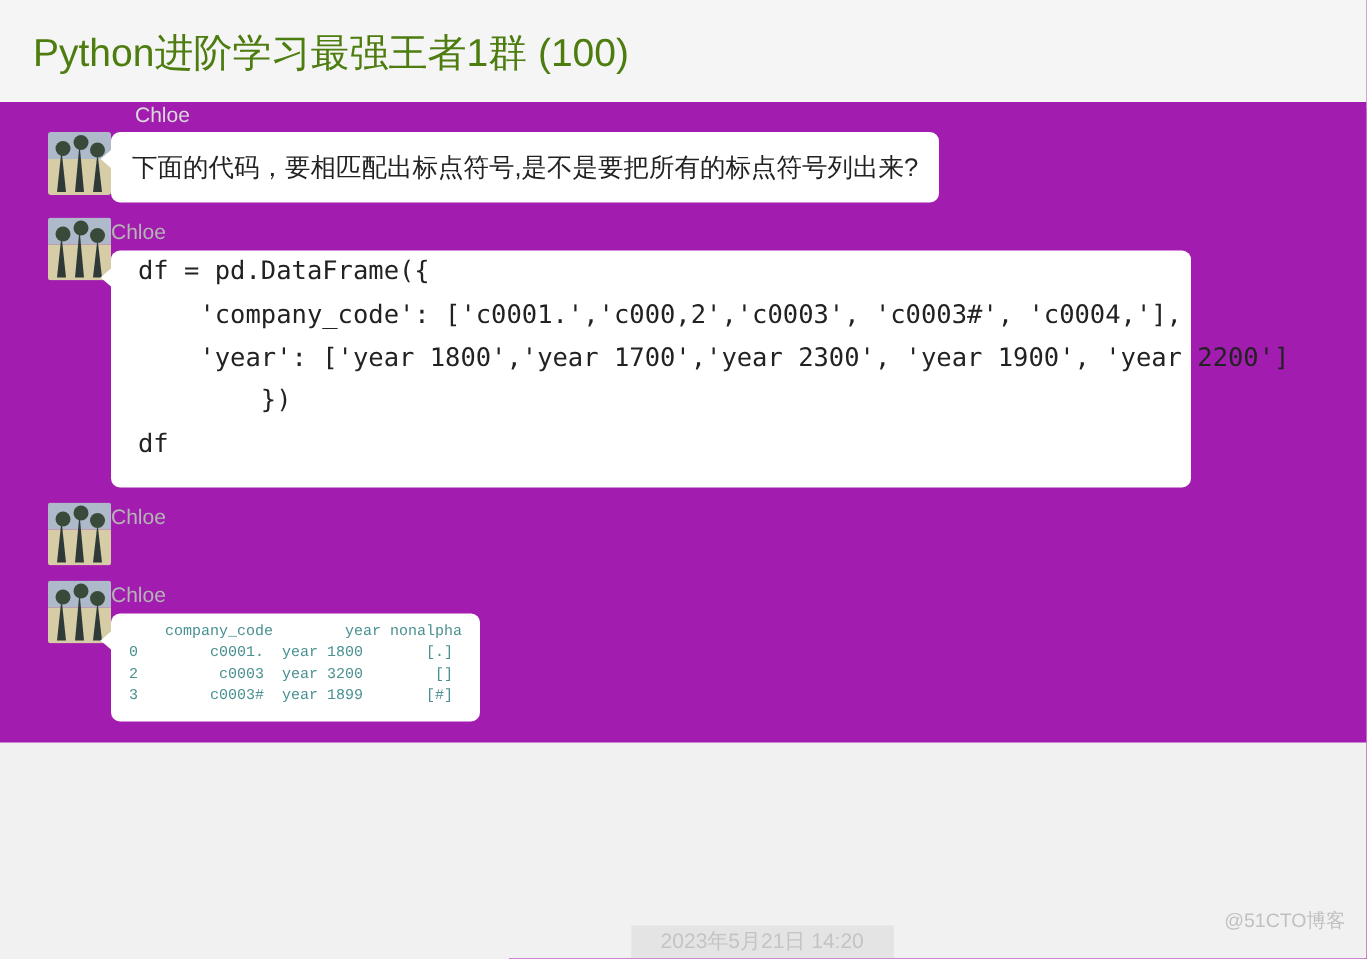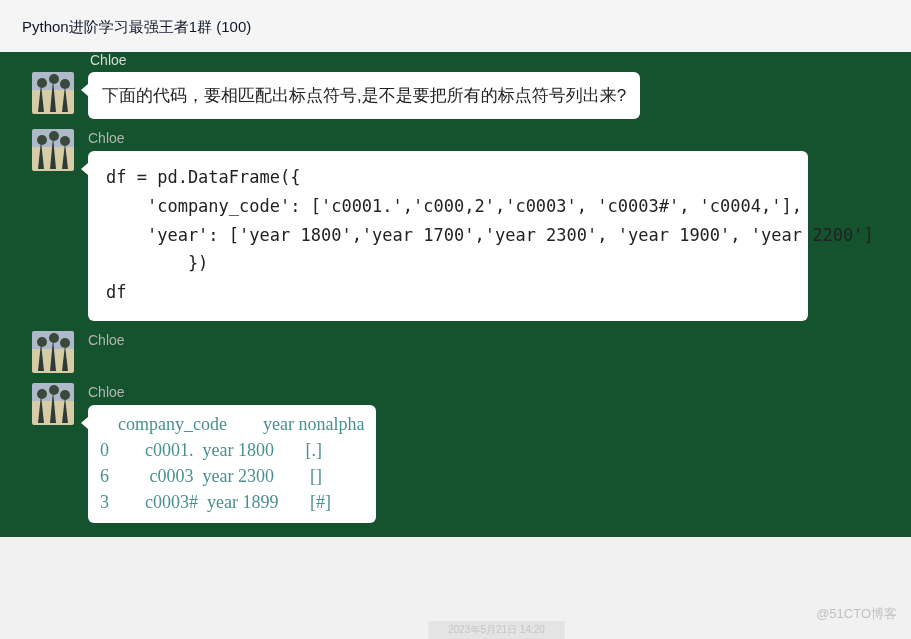--- a/index.html
+++ b/index.html
@@ -10,32 +10,31 @@
       height: 639px;
       overflow: hidden;
       position: relative;
     }
     .header {
       background: #f5f5f5;
       padding: 18px 22px;
       border-bottom: 1px solid #e8e8e8;
     }
     .header-title {
-      font-size: 15px;
-      color: #0f172a;
+      font-size: 26px;
+      color: #4d7c0f;
     }
     .chat-area {
       padding: 0 0 10px 0;
-      background: #14532d;
+      background: #a21caf;
     }
     .msg-row {
       display: flex;
       align-items: flex-start;
       padding: 6px 24px 4px 32px;
-      gap: 14px;
     }
     .avatar {
       width: 42px;
       height: 42px;
       flex-shrink: 0;
       overflow: hidden;
       border-radius: 2px;
     }
     .avatar svg { width: 100%; height: 100%; display: block; }
     .msg-content { display: flex; flex-direction: column; }
@@ -64,25 +63,25 @@
       width: 0; height: 0;
       border-top: 6px solid transparent;
       border-bottom: 6px solid transparent;
       border-right: 7px solid #fff;
     }
     .code-bubble {
       font-family: -apple-system, "Microsoft YaHei", Consolas, monospace;
       font-size: 17px;
       white-space: pre;
       line-height: 1.7;
-      padding: 12px 18px 14px 18px;
+      padding: 0 18px 14px 18px;
     }
     .table-bubble {
-      font-family: Liberation Serif, serif;
-      font-size: 18px;
+      font-family: Liberation Mono, monospace;
+      font-size: 10px;
       line-height: 1.45;
       padding: 6px 12px 8px 12px;
       color: #4a9090;
     }
     .table-bubble .row { white-space: pre; }
     .partial-name {
       font-size: 14px;
       color: #d9d9d9;
       padding-left: 90px;
       margin-top: -4px;
@@ -93,21 +92,21 @@
       right: 14px;
       bottom: 16px;
       font-size: 13px;
       color: rgba(120,120,120,0.4);
     }
     .timestamp-bar {
       position: absolute;
       bottom: 0;
       left: 50%;
       transform: translateX(-20%);
-      font-size: 10px;
+      font-size: 14px;
       color: rgba(100,100,100,0.25);
       background: rgba(200,200,200,0.3);
       padding: 2px 20px;
     }
   </style>
 </head>
 <body>
 
 <div class="header">
   <div class="header-title">Python进阶学习最强王者1群 (100)</div>
@@ -189,21 +188,21 @@
         <circle cx="10" cy="11" r="5" fill="#3a4a3a"></circle>
         <circle cx="22" cy="7" r="5" fill="#3a4a3a"></circle>
         <circle cx="33" cy="12" r="5" fill="#3a4a3a"></circle>
       </svg>
     </div>
     <div class="msg-content">
       <div class="sender-name">Chloe</div>
       <div class="bubble table-bubble" id="table-bubble">
           <div class="row">    company_code        year nonalpha</div>
           <div class="row">0        c0001.  year 1800       [.]</div>
-          <div class="row">6         c0003  year 2300        []</div>
+          <div class="row">2         c0003  year 3200        []</div>
           <div class="row">3        c0003#  year 1899       [#]</div>
         </div>
     </div>
   </div>
 
 </div>
 
 <div class="watermark">@51CTO博客</div>
 <div class="timestamp-bar">2023年5月21日  14:20</div>
 

